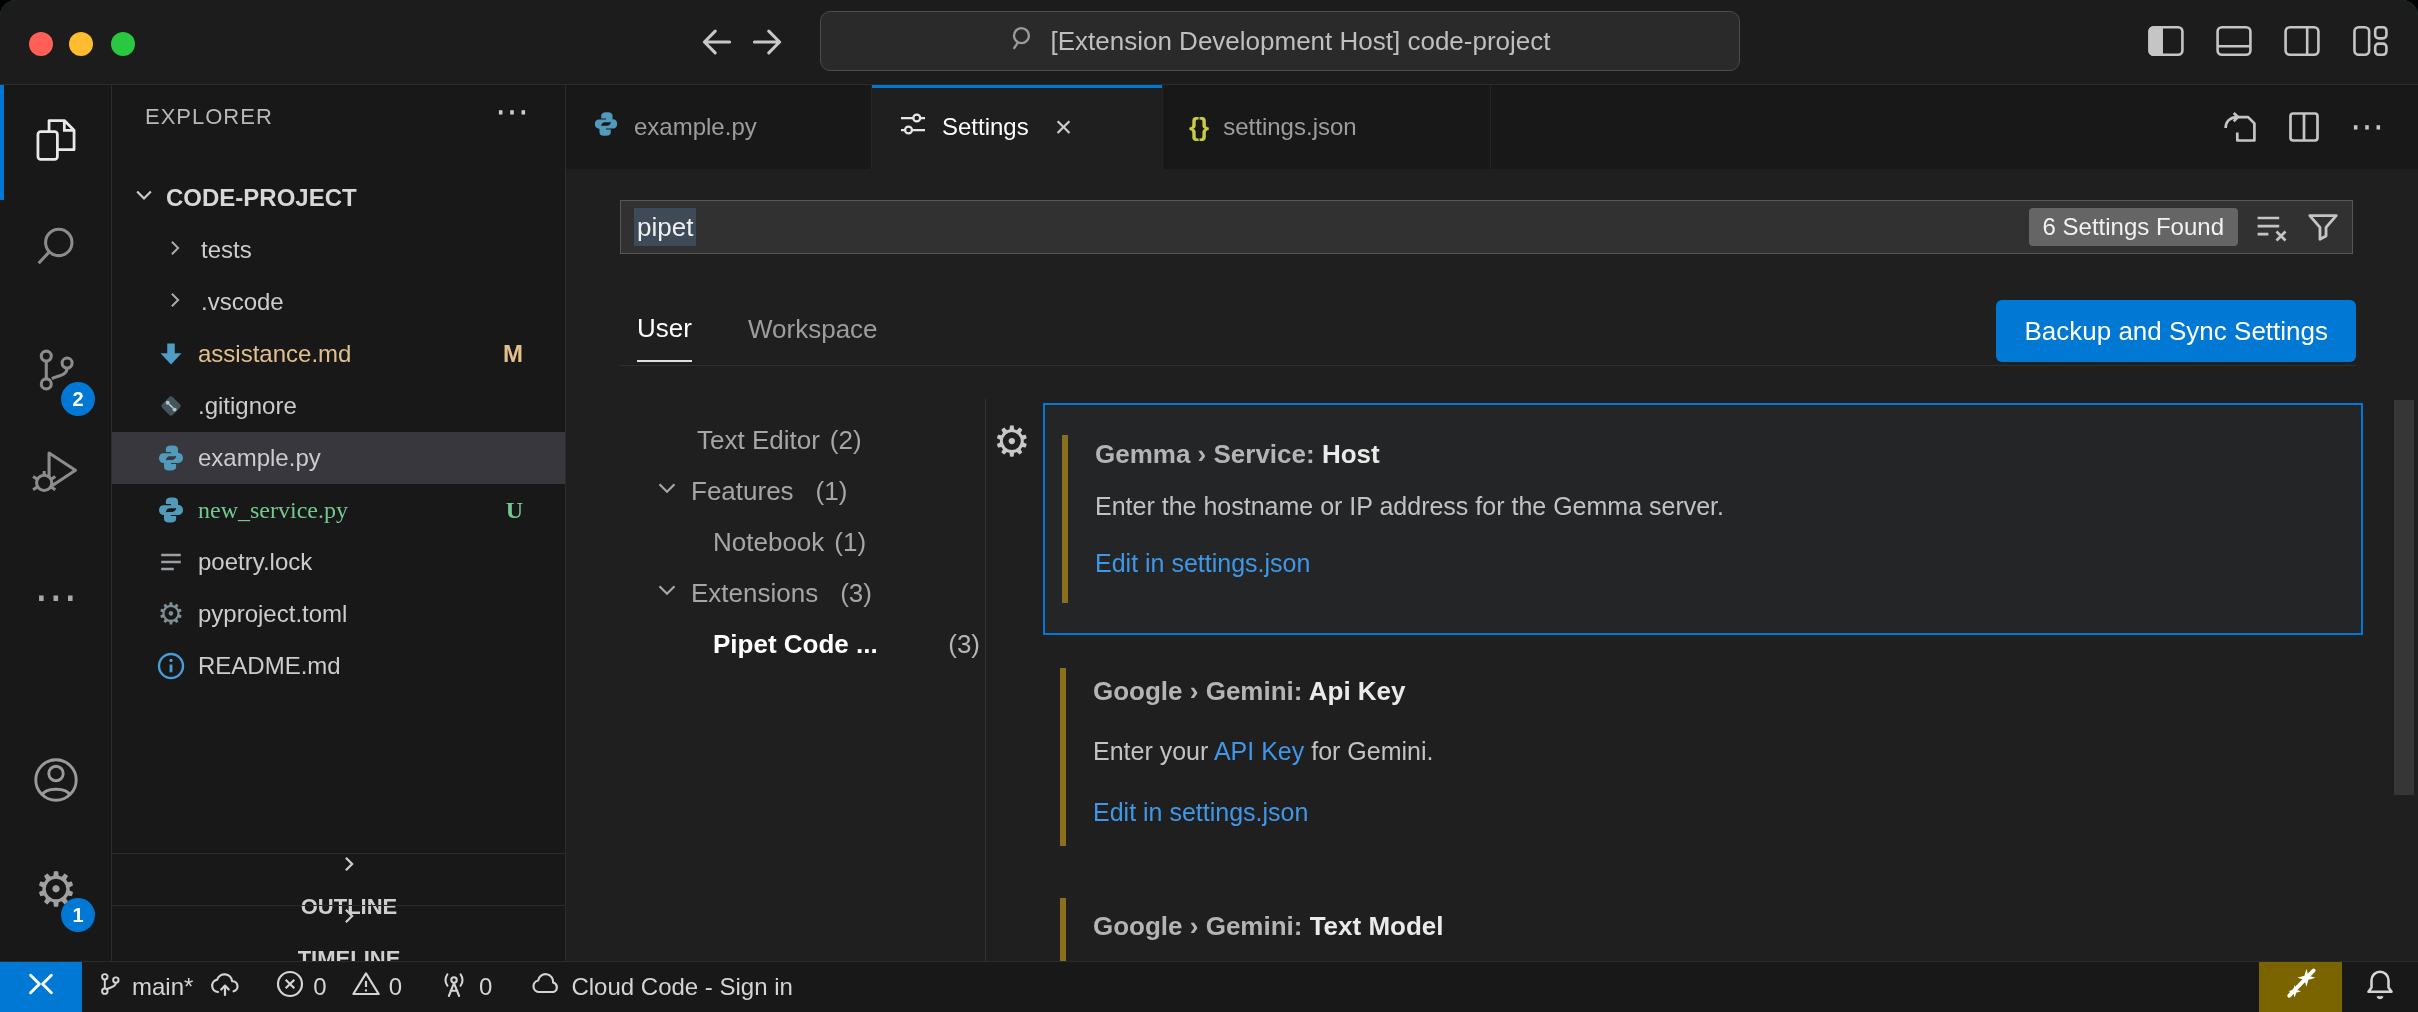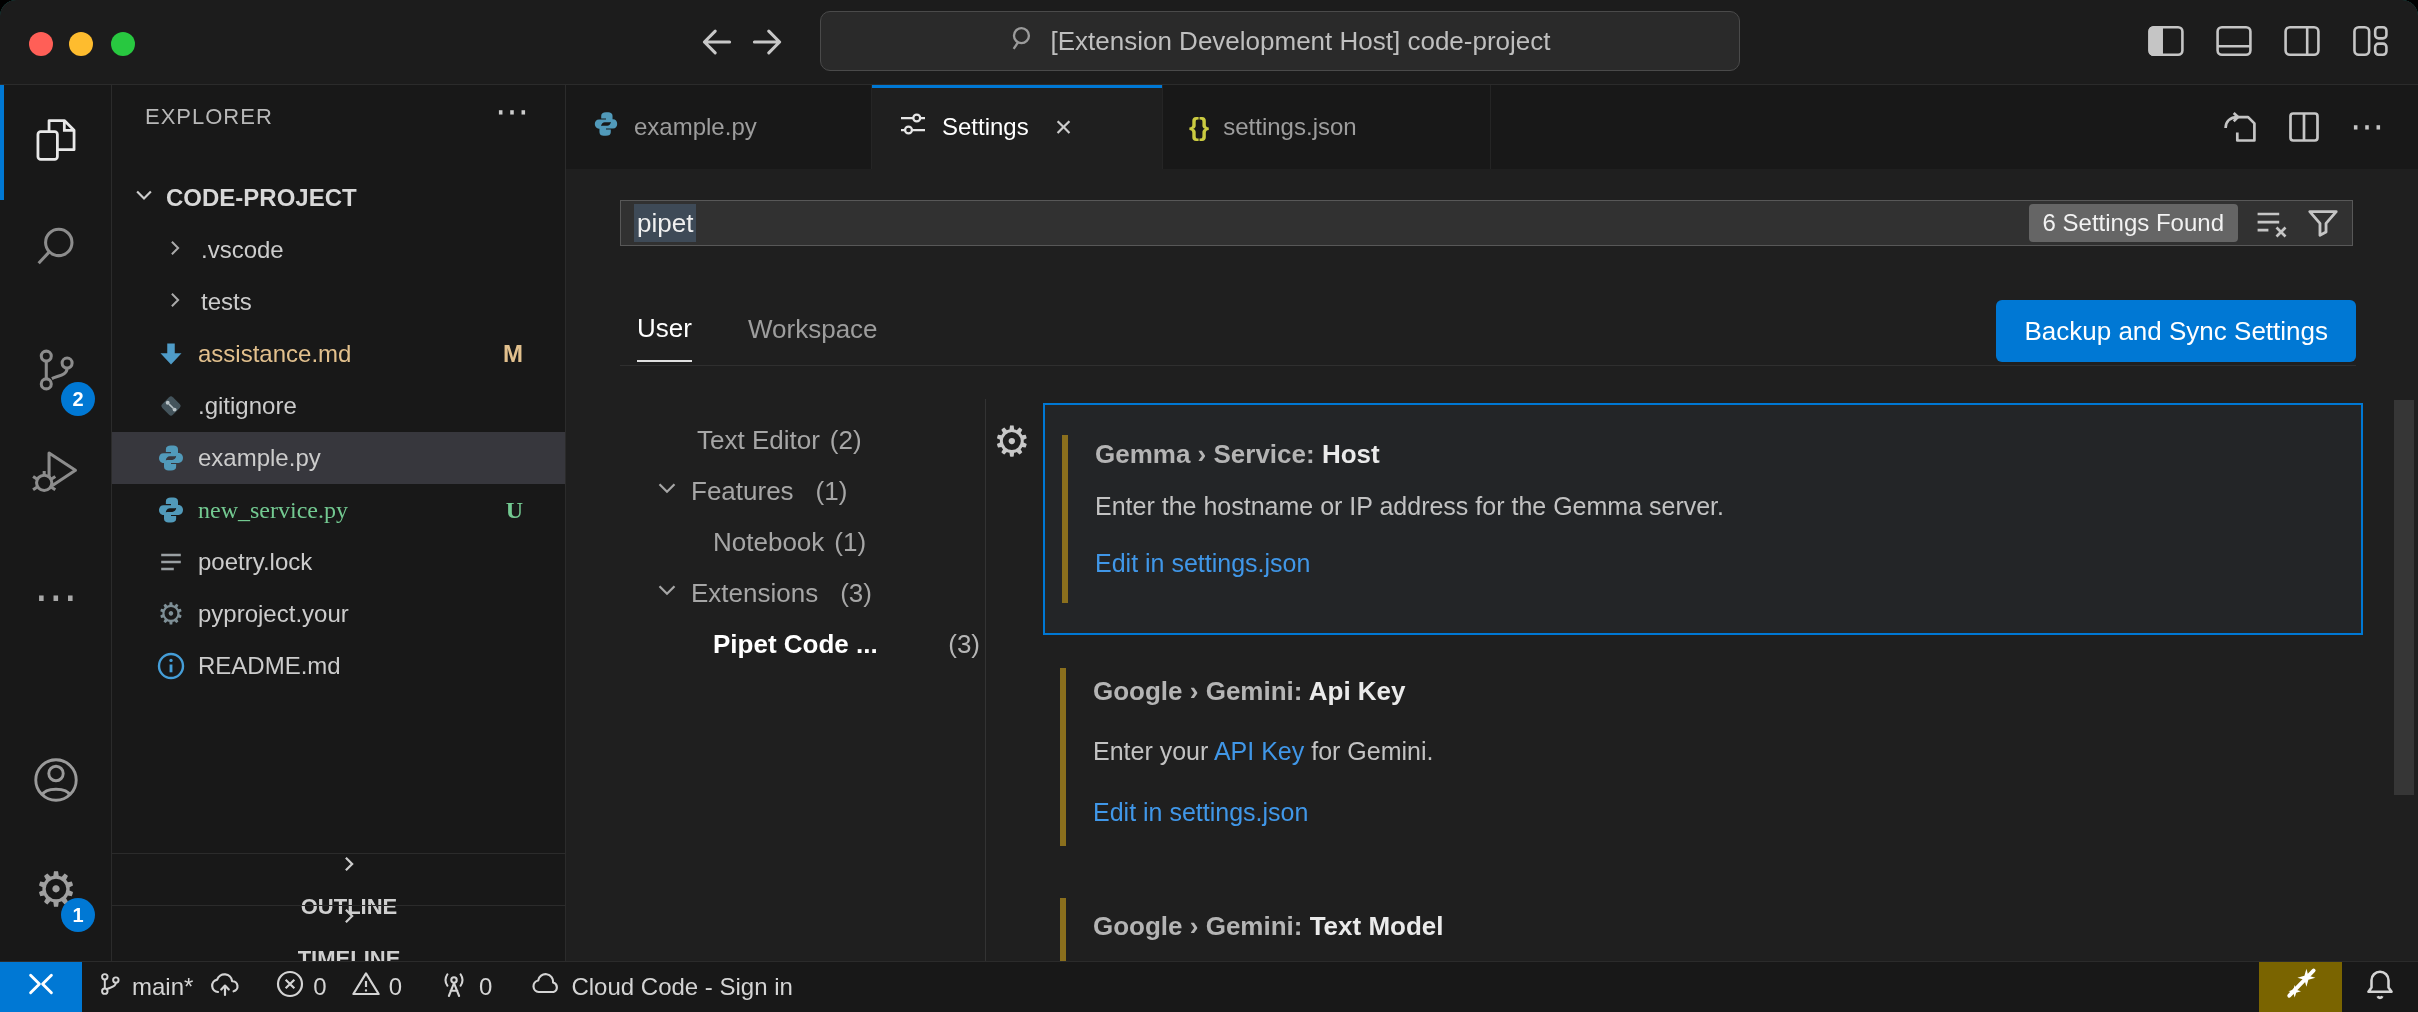--- a/index.html
+++ b/index.html
@@ -51,21 +51,21 @@
   .tabstrip{position:absolute;left:0;top:0;right:0;height:84px;background:#181818;display:flex;}
   .tab{height:84px;display:flex;align-items:center;gap:14px;padding:0 26px;border-right:1px solid #252525;background:#181818;color:#9d9d9d;font-size:24px;}
   .tab.active{background:#1f1f1f;color:#ffffff;box-shadow:inset 0 3px 0 #0078d4;}
   .tab-close{margin-left:12px;font-size:30px;color:#cccccc;line-height:1;background:none;border:none;padding:0;}
   .braces{color:#cbcb41;font-weight:700;font-size:26px;}
   .tab-actions{margin-left:auto;display:flex;align-items:center;gap:28px;padding-right:34px;}
   .tab-actions .icon-btn{background:none;border:none;padding:0;display:flex;}
 
   
   .settings-pane{position:absolute;left:0;top:84px;right:0;bottom:0;background:#1f1f1f;overflow:hidden;}
-  .s-search{position:absolute;left:54px;top:31px;width:1733px;height:46px;background:#313131;border:1px solid #585858;display:flex;align-items:center;}
+  .s-search{position:absolute;left:54px;top:31px;width:1733px;height:54px;background:#313131;border:1px solid #585858;display:flex;align-items:center;}
   .s-search-text{margin-left:13px;font-size:26px;color:#f0f0f0;}
   .s-search-text .sel{background:#3e4a57;padding:4px 3px;}
   .s-search-right{margin-left:auto;display:flex;align-items:center;gap:16px;padding-right:12px;}
   .s-count-badge{background:#656565;color:#f2f2f2;font-size:24px;border-radius:4px;padding:5px 14px;}
   .s-scope-row{position:absolute;left:54px;top:127px;width:1736px;height:70px;border-bottom:1px solid #2f2f2f;}
   .scope-tab{position:absolute;top:0;height:66px;display:flex;align-items:center;font-size:26px;color:#9d9d9d;background:none;border:none;padding:0;}
   .scope-user{left:17px;color:#ffffff;border-bottom:2px solid #e0e0e0;}
   .scope-workspace{left:128px;}
   .backup-btn{position:absolute;right:0;top:4px;height:62px;padding:0 28px;background:#0078d4;color:#fff;font-size:26px;border:none;border-radius:6px;}
   .toc{position:absolute;left:54px;top:236px;width:366px;}
@@ -254,30 +254,30 @@
         </span>
         <span>CODE-PROJECT</span>
       </div>
 
       <div class="tree-row row-folder">
         <span>
           <svg width="20" height="20" viewBox="0 0 16 16" fill="none" stroke="#aaaaaa" stroke-width="1.6">
               <path d="M5.5 3l5 5-5 5"></path>
             </svg>
         </span>
-        <span>.vscode</span>
+        <span>tests</span>
       </div>
 
       <div class="tree-row row-folder">
         <span>
           <svg width="20" height="20" viewBox="0 0 16 16" fill="none" stroke="#aaaaaa" stroke-width="1.6">
               <path d="M5.5 3l5 5-5 5"></path>
             </svg>
         </span>
-        <span>tests</span>
+        <span>.vscode</span>
       </div>
 
       <div class="tree-row row-file c-mod">
         <span class="file-ic">
           <svg width="30" height="30" viewBox="0 0 20 20">
               <path d="M7.5 3h5v6.5H17L10 17 3 9.5h4.5z" fill="#4f9cc8"></path>
             </svg>
         </span>
         <span>assistance.md</span>
         <span class="git-badge c-mod">M</span>
@@ -320,21 +320,21 @@
         <span class="file-ic">
           <svg width="28" height="28" viewBox="0 0 20 20" stroke="#9aa0a3" stroke-width="1.8">
               <path d="M3 5h14M3 10h14M3 15h9"></path>
             </svg>
         </span>
         <span>poetry.lock</span>
       </div>
 
       <div class="tree-row row-file">
         <span class="file-ic" style="color:#7e8f96;font-size:30px;line-height:1;">⚙</span>
-        <span>pyproject.your</span>
+        <span>pyproject.toml</span>
       </div>
 
       <div class="tree-row row-file">
         <span class="file-ic">
           <svg width="30" height="30" viewBox="0 0 20 20" fill="none" stroke="#459ed8" stroke-width="1.6">
               <circle cx="10" cy="10" r="8"></circle>
               <circle cx="10" cy="6.3" r="1.1" fill="#459ed8" stroke="none"></circle>
               <path d="M10 9v5.2" stroke-width="1.9"></path>
             </svg>
         </span>

